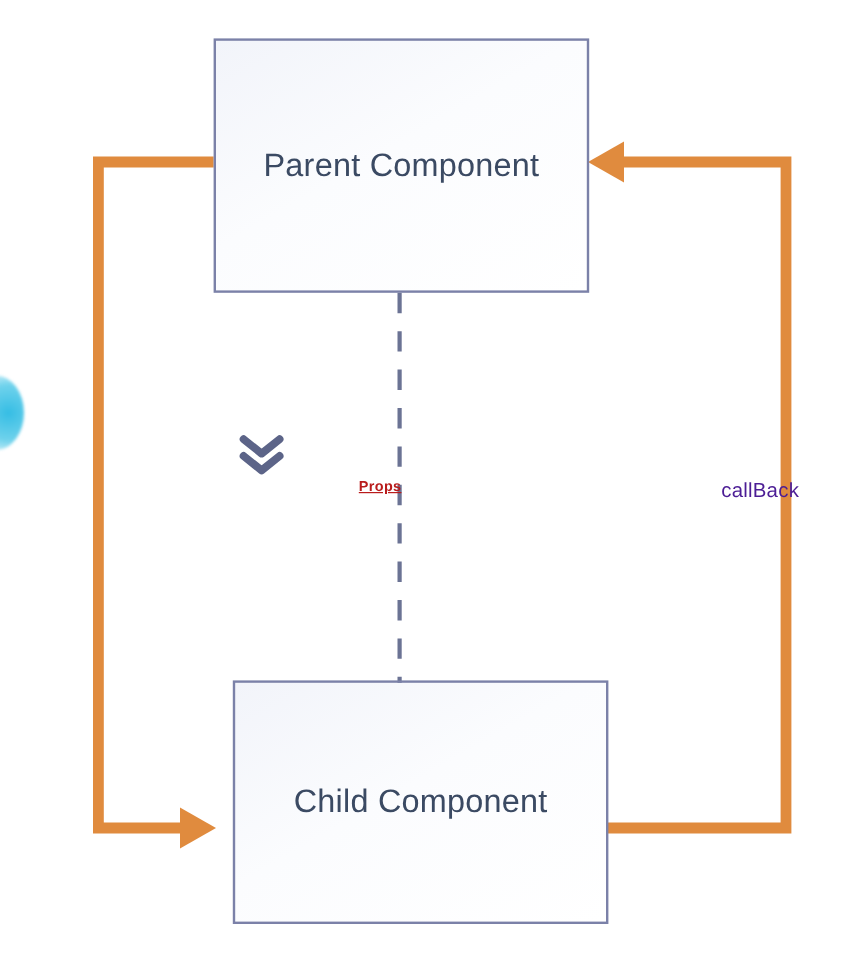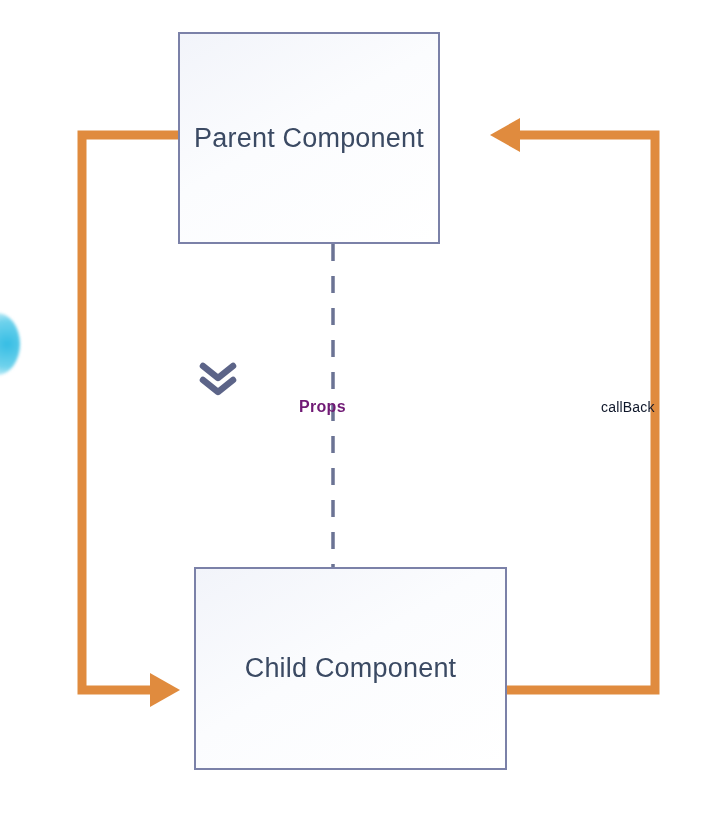--- a/index.html
+++ b/index.html
@@ -36,55 +36,56 @@
   .node-label {
     color: #3b4a63;
     font-size: 27px;
     letter-spacing: 0.2px;
     font-family: "Liberation Sans", sans-serif;
     white-space: nowrap;
   }
   #parent-box {
     left: 178px;
     top: 32px;
-    width: 262px;
+    width: 313px;
     height: 212px;
   }
   #child-box {
     left: 178px;
     top: 567px;
     width: 313px;
     height: 203px;
     margin-left: 16px;
   }
   .free-label {
     position: absolute;
     white-space: nowrap;
     font-family: "Liberation Sans", sans-serif;
   }
   #props-label {
     left: 299px;
     top: 398px;
-    font-size: 16px;
+    font-size: 12px;
     font-weight: bold;
-    color: #701a75;
+    color: #b91c1c;
     letter-spacing: 0.3px;
+    text-decoration: underline;
   }
   #unidirectional-label {
     left: 99px;
     top: 430px;
     font-size: 29px;
     color: #6b7294;
     letter-spacing: 0.2px;
   }
   #callback-label {
     left: 601px;
     top: 399px;
-    font-size: 14px;
-    color: #0f172a;
+    font-size: 17px;
+    color: #4c1d95;
     letter-spacing: 0.2px;
   }
   #chevron-icon {
     position: absolute;
     left: 196px;
     top: 357px;
     width: 44px;
     height: 44px;
   }
   #accent-blob {

